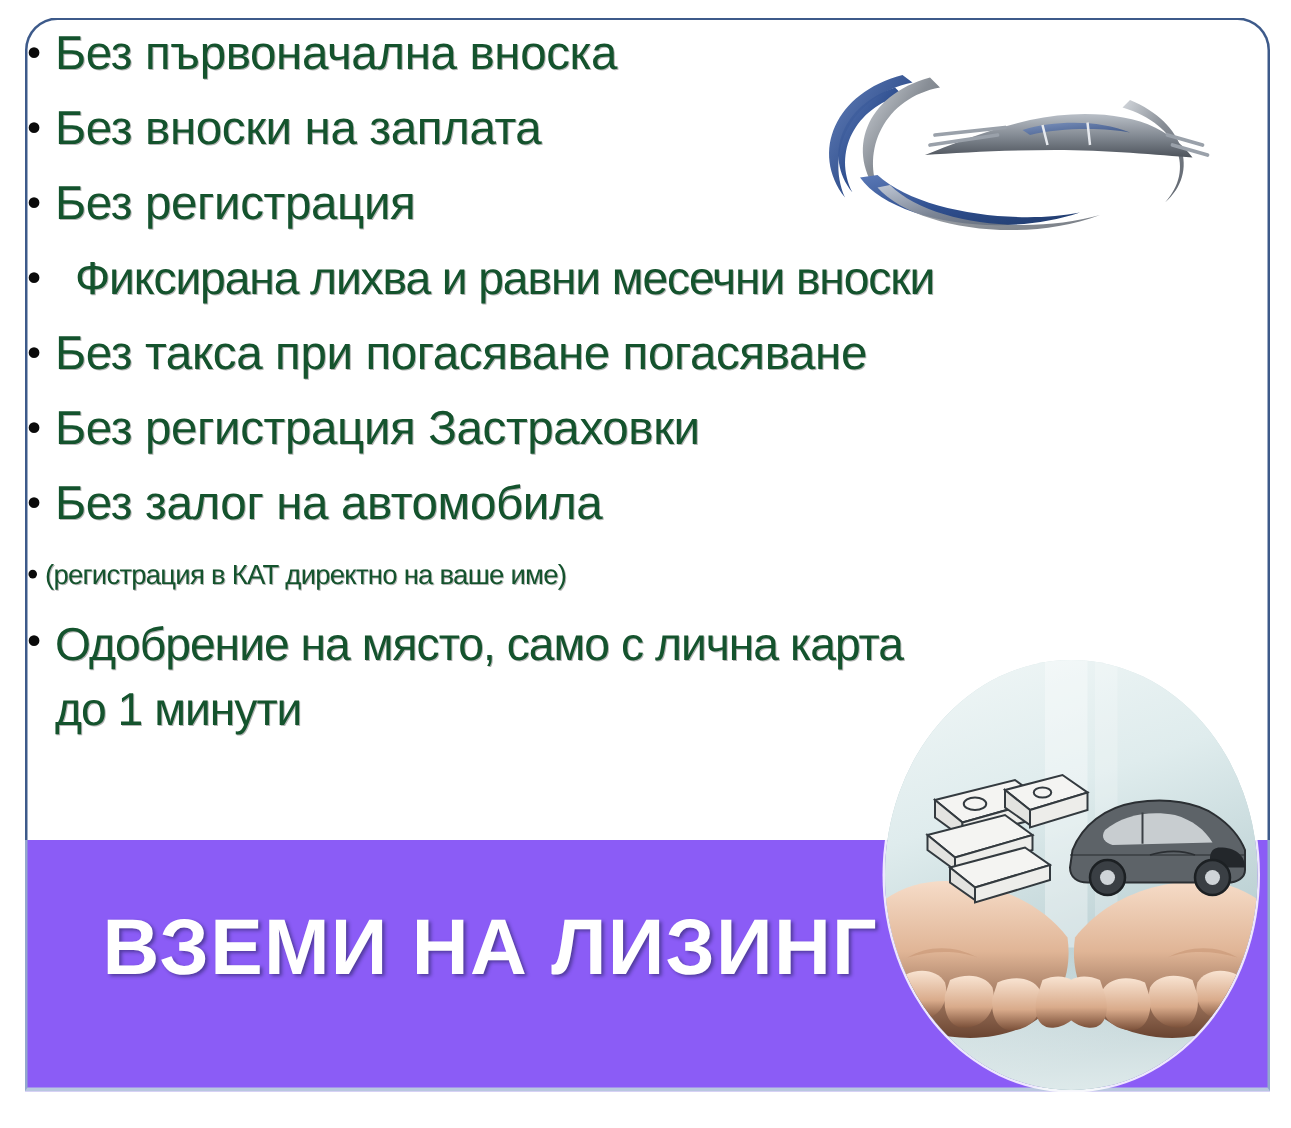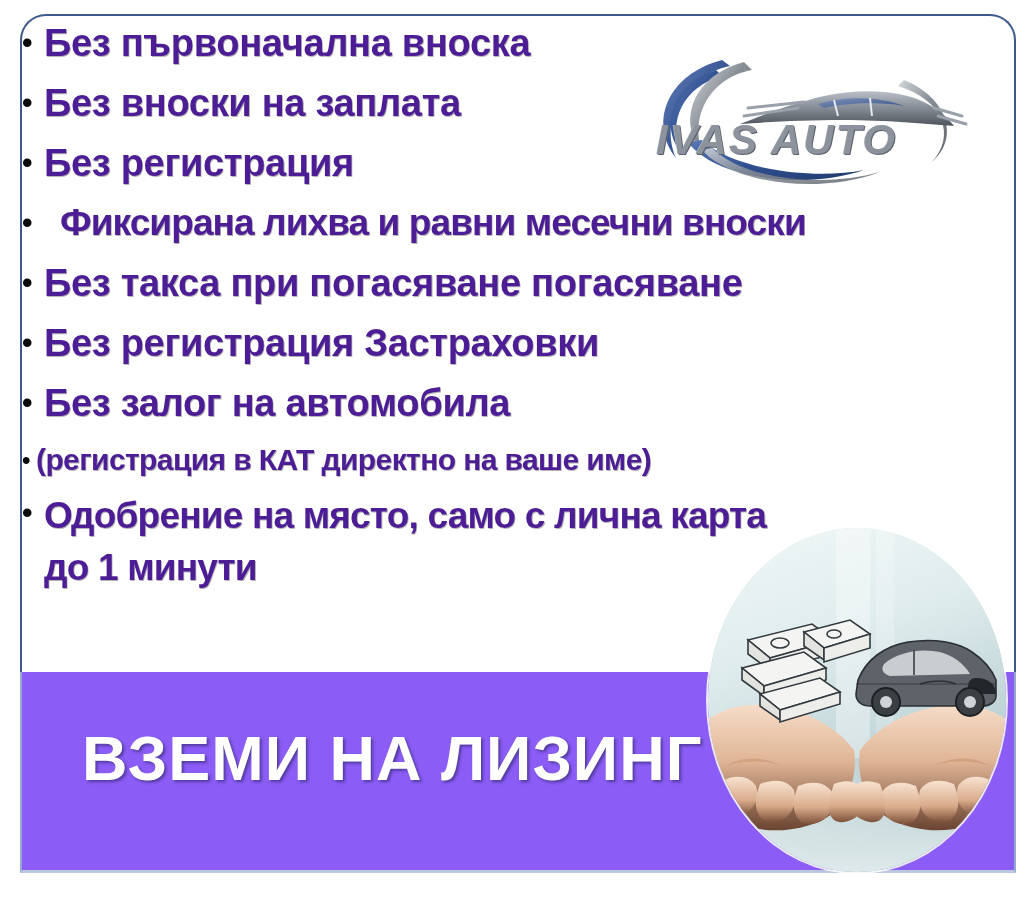--- a/index.html
+++ b/index.html
@@ -55,43 +55,43 @@
     font-size: 30px;
     line-height: 46px;
     color: #0a0a0a;
     text-align: left;
     font-weight: 700;
   }
   .bullet-text {
     flex: 1 1 auto;
     font-size: 38px;
     line-height: 46px;
-    font-weight: 700;
-    color: #4c1d95;
+    font-weight: 400;
+    color: #14532d;
     letter-spacing: -0.3px;
     white-space: pre-line;
     text-shadow: 0.8px 0.8px 0 rgba(120,120,120,0.55);
   }
   
   .bullet-row.wide .bullet-text {
     font-size: 37px;
     letter-spacing: -0.9px;
     margin-left: 16px;
   }
   
   .bullet-row.note {
     margin-bottom: 10px;
   }
   .bullet-row.note .bullet-dot {
     width: 14px;
     font-size: 24px;
     line-height: 40px;
   }
   .bullet-row.note .bullet-text {
-    font-size: 30px;
+    font-size: 22px;
     line-height: 40px;
     letter-spacing: -0.6px;
   }
   .bullet-row.multi .bullet-text {
     font-size: 37px;
     line-height: 52px;
     letter-spacing: -0.8px;
   }
 
   
@@ -262,21 +262,20 @@
 
       <g>
         <path d="M92 78 C112 70 142 58 176 50 C212 42 252 44 276 56 C292 64 300 72 306 80
                  C280 78 236 74 196 74 C156 74 120 76 92 78 Z" fill="url(#gbody)"></path>
         <path d="M170 58 C196 50 232 50 256 60 C236 56 200 56 176 62 Z" fill="url(#gglass)"></path>
         <path d="M186 54 L190 70 M222 52 L224 70" stroke="#e6e9ee" stroke-width="2" fill="none"></path>
         <path d="M96 70 L150 62 M100 62 L156 56" stroke="#9aa1aa" stroke-width="3" fill="none" stroke-linecap="round"></path>
         <path d="M290 70 L318 78 M286 62 L314 70" stroke="#9aa1aa" stroke-width="3" fill="none" stroke-linecap="round"></path>
       </g>
     </svg>
-    <div class="logo-word">IVAS AUTO</div>
   </div>
 
   <div class="banner">
     <div class="banner-title">ВЗЕМИ НА ЛИЗИНГ</div>
   </div>
 
   <div class="photo">
     <div class="photo-inner">
       <svg viewBox="0 0 298 344" xmlns="http://www.w3.org/2000/svg" aria-hidden="true" preserveAspectRatio="none">
         <defs>

